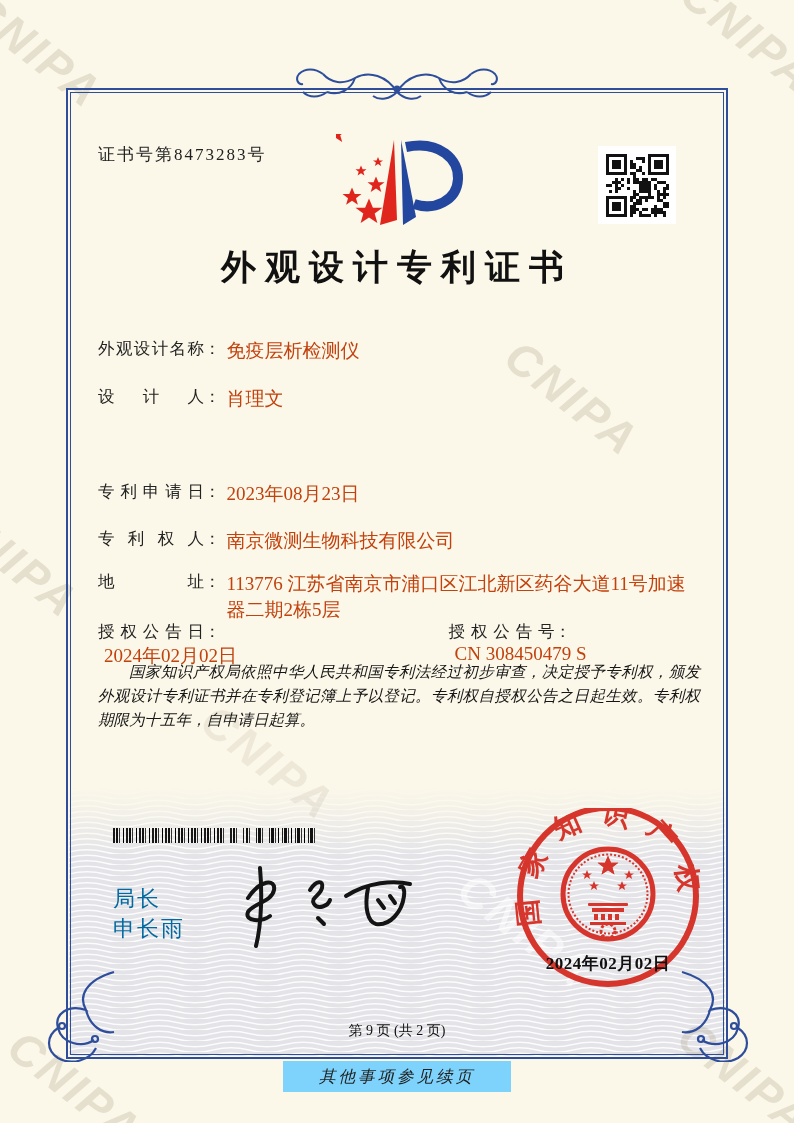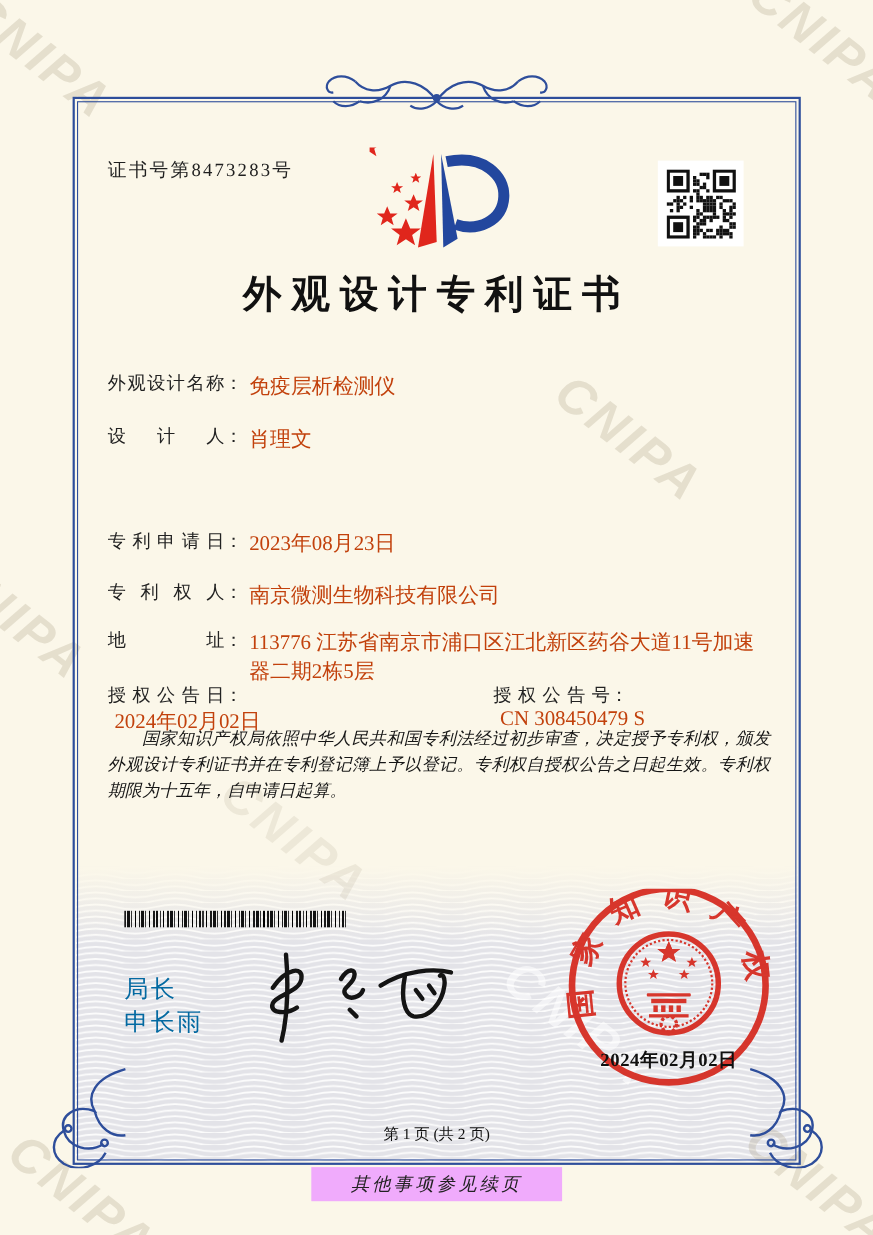--- a/index.html
+++ b/index.html
@@ -63,21 +63,21 @@
           font-family:"Liberation Sans", sans-serif;font-size:22px;color:#0369a1;
           letter-spacing:2px;line-height:30px;}
   .signature{position:absolute;left:218px;top:860px;z-index:6;}
   .seal{position:absolute;left:510px;top:808px;z-index:5;}
   .seal-date{position:absolute;left:540px;top:952px;width:136px;z-index:7;
              font-size:17px;font-weight:bold;color:#101010;text-align:center;
              letter-spacing:0.5px;}
   .page-num{position:absolute;left:0;top:1022px;width:794px;text-align:center;
             z-index:5;font-size:14px;color:#111;}
   .cont-strip{position:absolute;left:283px;top:1061px;width:228px;height:31px;
-              background:#f0abfc;z-index:5;display:flex;align-items:center;
+              background:#7dd3fc;z-index:5;display:flex;align-items:center;
               justify-content:center;font-size:16.5px;font-style:italic;
               letter-spacing:3px;color:#222;}
 </style>
 </head>
 <body>
 
 <div class="page">
 
   <div class="wm" style="left:35px;top:50px">CNIPA</div>
   <div class="wm" style="left:748px;top:35px">CNIPA</div>
@@ -374,16 +374,16 @@
           <rect x="98" y="106" width="4" height="6"></rect>
             <rect x="105" y="106" width="4" height="6"></rect>
           <rect x="80" y="114" width="36" height="3"></rect>
         </g>
         <circle cx="98" cy="123" r="7" fill="none" stroke="#d5281e" stroke-width="3" stroke-dasharray="3 2"></circle>
       </g>
     </g>
   </svg>
   <div class="seal-date">2024年02月02日</div>
 
-  <div class="page-num">第 1 页 (共 2 页)</div>
+  <div class="page-num">第 9 页 (共 2 页)</div>
   <div class="cont-strip">其他事项参见续页</div>
 
 </div>
 
 </body></html>

